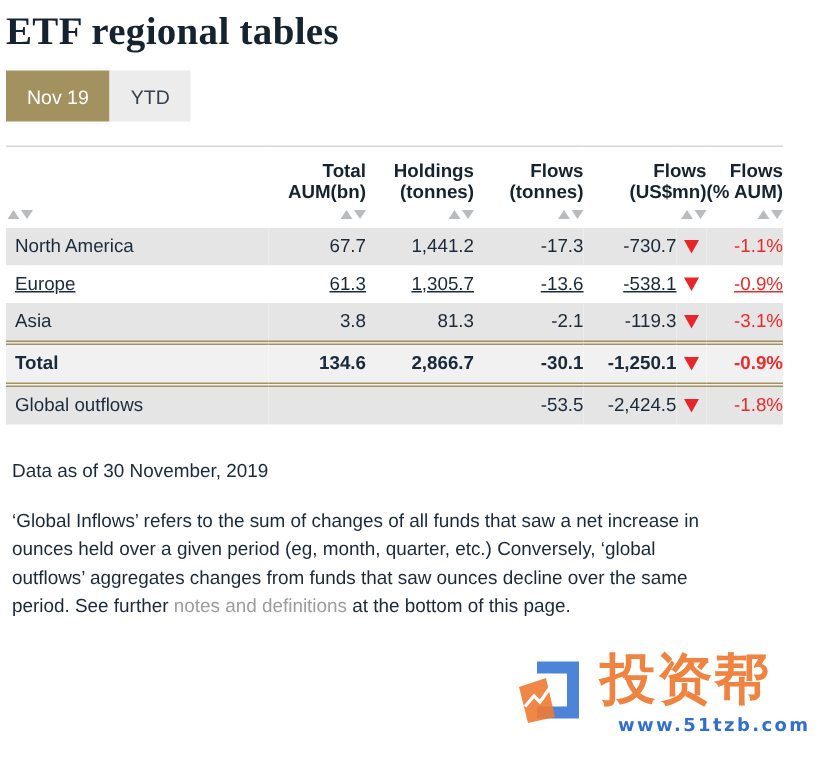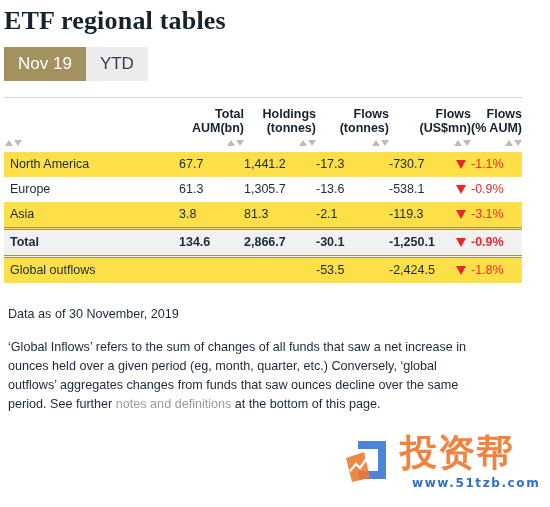--- a/index.html
+++ b/index.html
@@ -36,21 +36,21 @@
   
   .tabs {
     display: flex;
     margin-top: 11px;
     height: 34px;
   }
   .tab {
     display: flex;
     align-items: center;
     justify-content: center;
-    font-size: 17px;
+    font-size: 13px;
     padding: 0 14px;
     height: 34px;
     box-sizing: border-box;
     cursor: pointer;
     user-select: none;
   }
   .tab.active {
     background: #a3915f;
     color: #ffffff;
   }
@@ -108,32 +108,32 @@
     width: 0; height: 0;
     border-left: 4px solid transparent;
     border-right: 4px solid transparent;
     margin: 0 0.5px;
   }
   .sorticons .up   { border-bottom: 6px solid #b9bcbe; }
   .sorticons .down { border-top: 6px solid #b9bcbe; }
 
   tbody td {
     padding: 5px 0 5px 0;
-    text-align: left;
+    text-align: right;
     color: #1b2a3a;
     height: 15px;
     line-height: 15px;
     white-space: nowrap;
   }
   tbody td.cell-label {
     text-align: left;
     padding-left: 6px;
   }
-  tbody tr.stripe td { background: #fde047; }
-  tbody tr.plain  td { background: #ffffff; }
+  tbody tr.stripe td { background: #e5e5e5; }
+  tbody tr.plain  td { background: #ffffff; text-decoration: underline; }
 
   tbody tr.total td {
     font-weight: bold;
     background: #f1f1f1;
     border-top: 3px double #a3915f;
     border-bottom: 3px double #a3915f;
   }
 
   td.cell-arrow {
     text-align: center;

